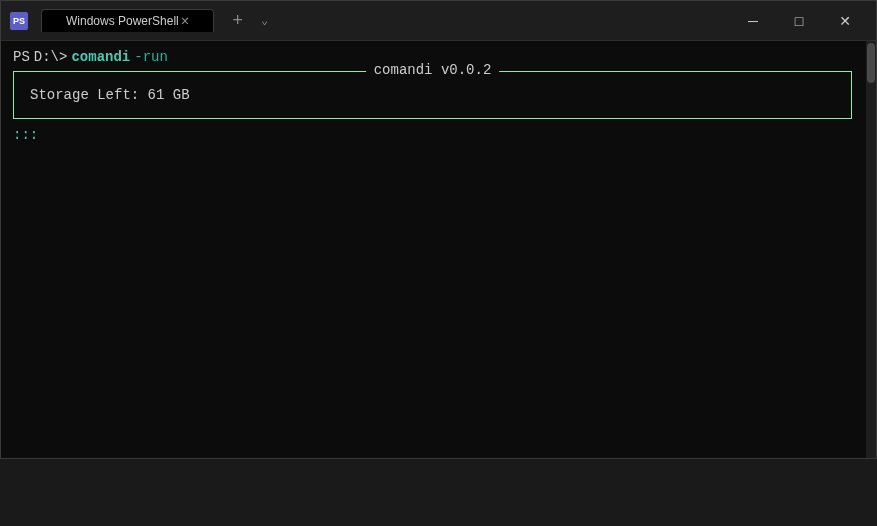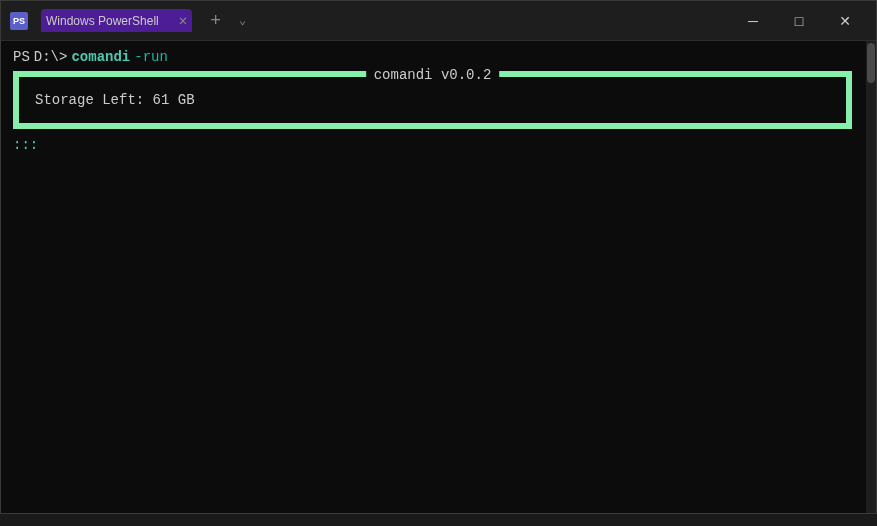--- a/index.html
+++ b/index.html
@@ -11,21 +11,21 @@
     body {
       width: 877px;
       height: 526px;
       background: #1a1a1a;
       font-family: 'Consolas', 'Courier New', monospace;
       overflow: hidden;
     }
 
     .window {
       width: 877px;
-      height: 514px;
+      height: 459px;
       display: flex;
       flex-direction: column;
       background: #0c0c0c;
       border: 1px solid #3a3a3a;
     }
 
     .titlebar {
       background: #1e1e1e;
       height: 40px;
       display: flex;
@@ -58,28 +58,28 @@
       display: flex;
       align-items: center;
       justify-content: center;
       color: white;
       font-size: 9px;
       font-weight: bold;
       font-family: 'Segoe UI', sans-serif;
     }
 
     .titlebar-tab {
-      background: #4c1d95;
+      background: #000000;
       border: 1px solid #3a3a3a;
       border-bottom: none;
       border-radius: 4px 4px 0 0;
-      padding: 4px 4px;
-      display: flex;
-      align-items: center;
-      gap: 20px;
+      padding: 4px 24px;
+      display: flex;
+      align-items: center;
+      gap: 2px;
       margin-left: 4px;
     }
 
     .titlebar-tab .tab-title {
       color: #cccccc;
       font-size: 12px;
       font-family: 'Segoe UI', sans-serif;
     }
 
     .tab-close {
@@ -170,21 +170,21 @@
     .prompt-command {
       color: #4ec9b0;
       font-weight: bold;
     }
 
     .prompt-args {
       color: #14b8a6;
     }
 
     .box-container {
-      border: 6px solid #86efac;
+      border: 1px solid #86efac;
       margin: 0 12px 8px 0;
       padding: 12px 16px;
       position: relative;
     }
 
     .box-title {
       position: absolute;
       top: -10px;
       left: 50%;
       transform: translateX(-50%);

